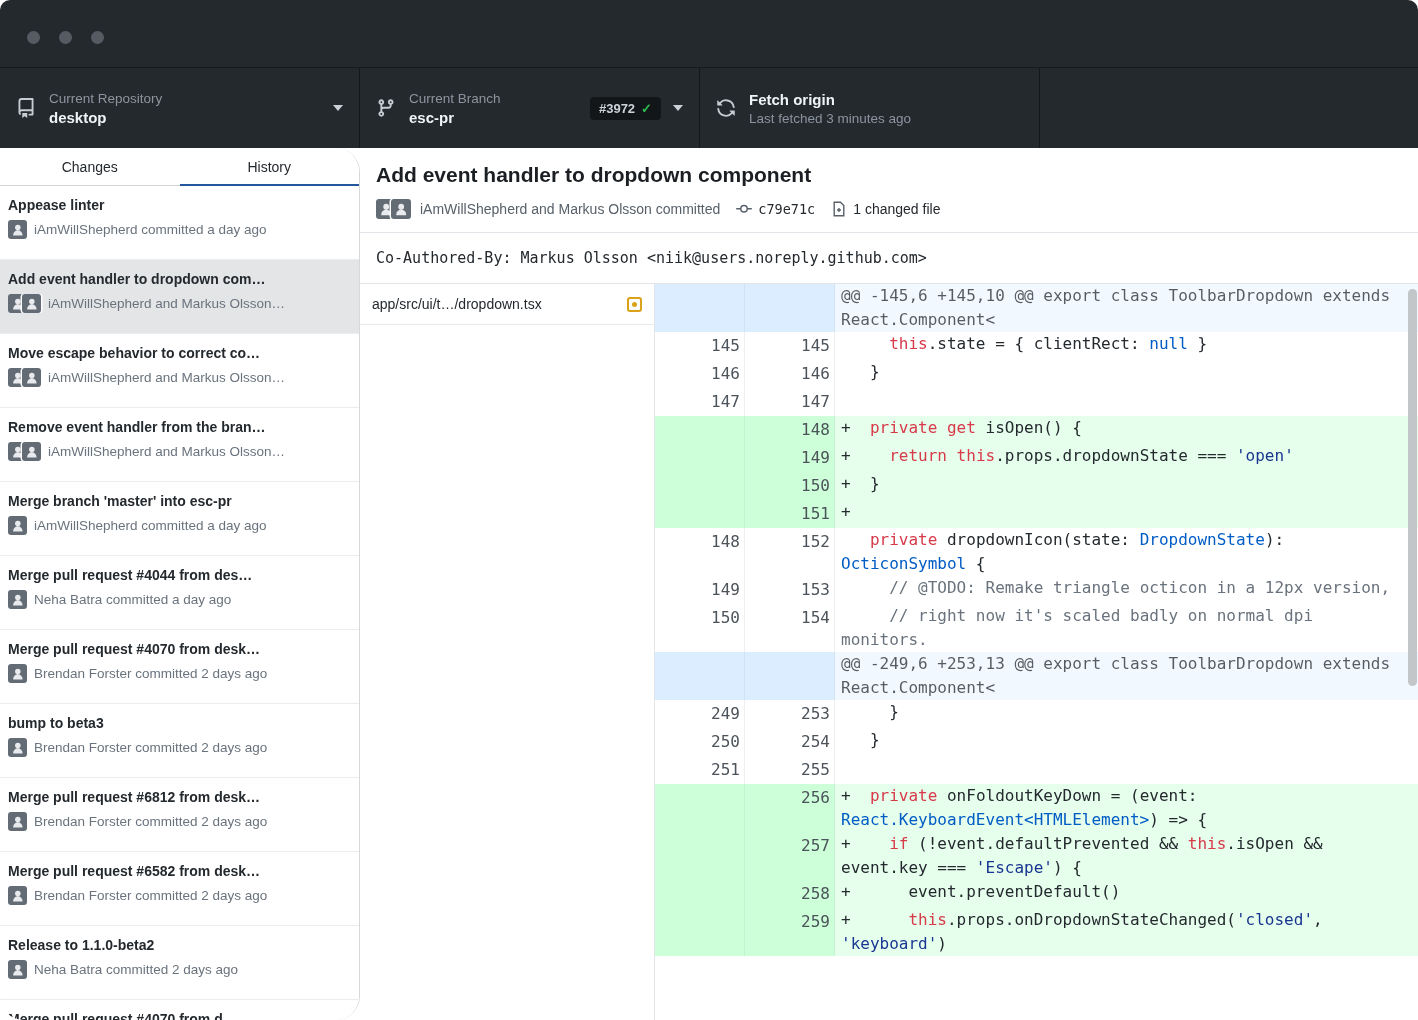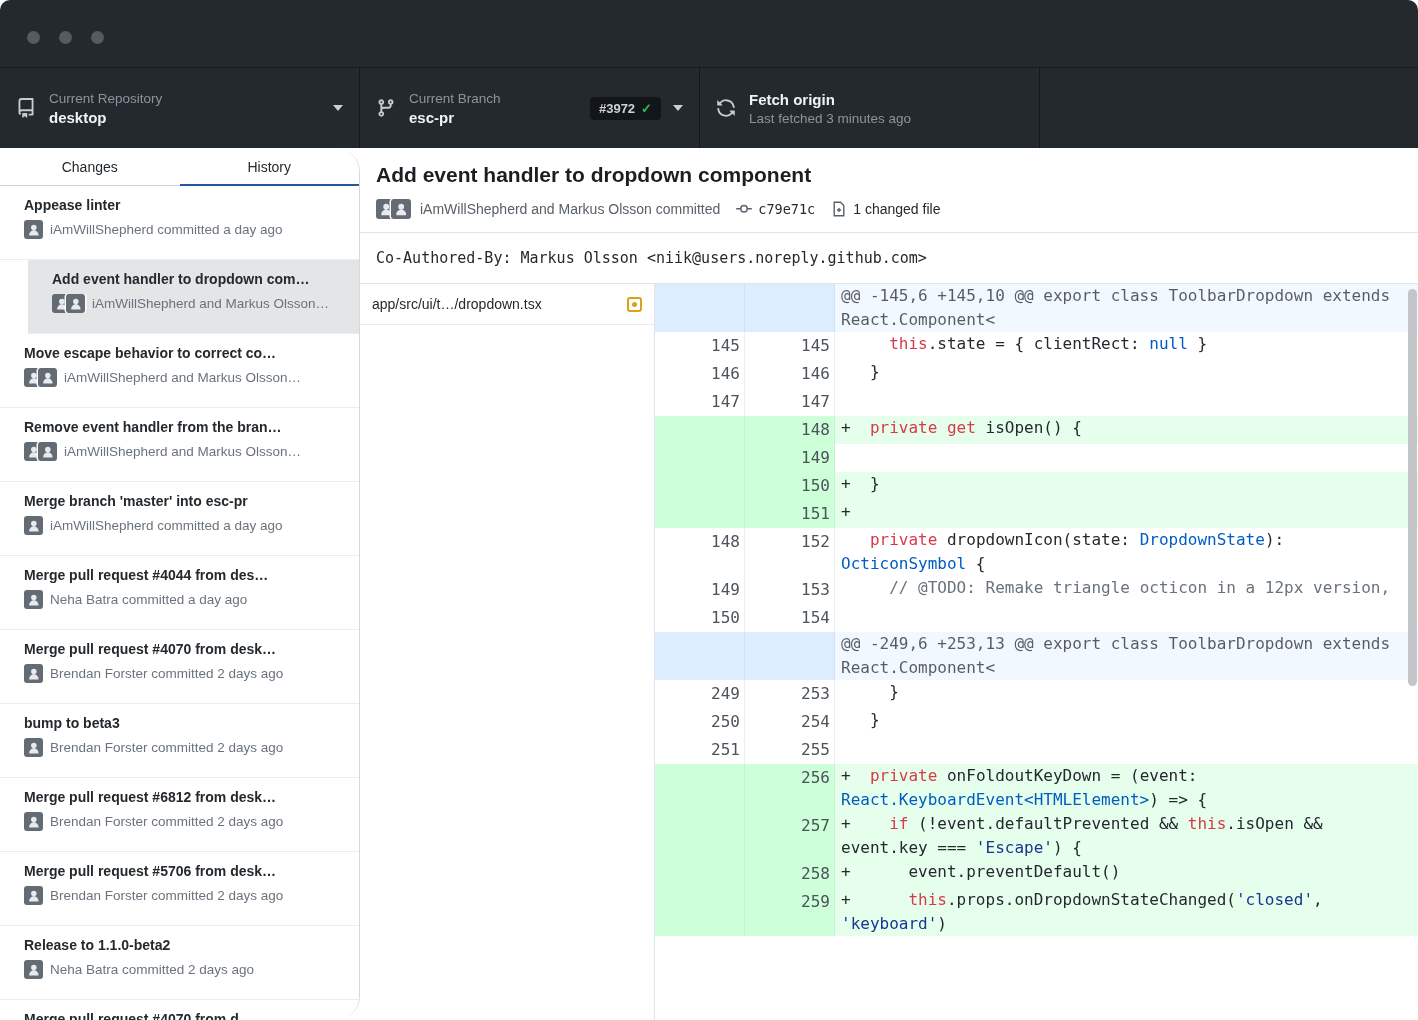--- a/index.html
+++ b/index.html
@@ -43,22 +43,22 @@
 
   
   .sidebar { width:360px; min-width:360px; border-right:1px solid #d6d8db;
              display:flex; flex-direction:column; overflow:hidden; background:#fff;border-radius:24px; }
   .tabs { height:38px; min-height:38px; display:flex; border-bottom:1px solid #d1d5da; }
   .tab { flex:1; display:flex; align-items:center; justify-content:center;
          font-size:14px; color:#24292e; position:relative; cursor:pointer; background:#fff; }
   .tab.active::after { content:''; position:absolute; left:0; right:0; bottom:-1px;
                        height:2px; background:#24579d; }
   .commit-list { flex:1; overflow:hidden; }
-  .commit-row { height:74px; padding:11px 24px 0; border-bottom:1px solid #ececee; background:#fff; }
-  .commit-row.selected { background:#e4e5e7;margin-left:28px; }
+  .commit-row { height:74px; padding:11px 8px 0; border-bottom:1px solid #ececee; background:#fff; }
+  .commit-row.selected { background:#e4e5e7; }
   .commit-title { font-size:14px; font-weight:700; color:#24292e;
                   white-space:nowrap; overflow:hidden; }
   .commit-meta { margin-top:7px; display:flex; align-items:center; gap:7px;
                  font-size:13.5px; color:#6a737d; white-space:nowrap; overflow:hidden; }
   .avatars { display:flex; flex:0 0 auto; }
   .avatar { width:19px; height:19px; border-radius:3px; background:#636b74;
             display:flex; align-items:center; justify-content:center; overflow:hidden; flex:0 0 auto; }
   .avatar svg { width:72%; height:72%; display:block; }
   .avatars .avatar + .avatar { margin-left:-5px; box-shadow:0 0 0 1.5px #fff; }
 
@@ -300,21 +300,21 @@
                 <span class="avatar">
                   <svg viewBox="0 0 16 16" xmlns="http://www.w3.org/2000/svg">
                     <path fill="#e8eaed" d="M8 8.5a3.25 3.25 0 1 0 0-6.5 3.25 3.25 0 0 0 0 6.5ZM2.5 14a5.5 5.5 0 0 1 11 0v.6h-11V14Z"></path>
                   </svg>
                 </span>
               </span>
               <span class="commit-meta-text">Brendan Forster committed 2 days ago</span>
             </div>
           </div>
           <div class="commit-row">
-            <div class="commit-title">Merge pull request #5706 from desk…</div>
+            <div class="commit-title">Merge pull request #6582 from desk…</div>
             <div class="commit-meta">
               <span class="avatars">
                 <span class="avatar">
                   <svg viewBox="0 0 16 16" xmlns="http://www.w3.org/2000/svg">
                     <path fill="#e8eaed" d="M8 8.5a3.25 3.25 0 1 0 0-6.5 3.25 3.25 0 0 0 0 6.5ZM2.5 14a5.5 5.5 0 0 1 11 0v.6h-11V14Z"></path>
                   </svg>
                 </span>
               </span>
               <span class="commit-meta-text">Brendan Forster committed 2 days ago</span>
             </div>
@@ -409,20 +409,21 @@
               <div class="code"><span> </span></div>
             </div>
             <div class="diff-row add">
               <div class="gutter"></div>
               <div class="gutter">148</div>
               <div class="code"><span>+  </span><span class="tok-k">private</span><span> </span><span class="tok-k">get</span><span> isOpen() {</span></div>
             </div>
             <div class="diff-row add">
               <div class="gutter"></div>
               <div class="gutter">149</div>
+              <div class="code"><span>+    </span><span class="tok-k">return</span><span> </span><span class="tok-k">this</span><span>.props.dropdownState === </span><span class="tok-s">'open'</span></div>
             </div>
             <div class="diff-row add">
               <div class="gutter"></div>
               <div class="gutter">150</div>
               <div class="code"><span>+  }</span></div>
             </div>
             <div class="diff-row add">
               <div class="gutter"></div>
               <div class="gutter">151</div>
               <div class="code"><span>+</span></div>
@@ -433,20 +434,21 @@
               <div class="code"><span>   </span><span class="tok-k">private</span><span> dropdownIcon(state: </span><span class="tok-t">DropdownState</span><span>): </span><span class="tok-t">OcticonSymbol</span><span> {</span></div>
             </div>
             <div class="diff-row ctx">
               <div class="gutter">149</div>
               <div class="gutter">153</div>
               <div class="code"><span>     </span><span class="tok-c">// @TODO: Remake triangle octicon in a 12px version,</span></div>
             </div>
             <div class="diff-row ctx">
               <div class="gutter">150</div>
               <div class="gutter">154</div>
+              <div class="code"><span>     </span><span class="tok-c">// right now it's scaled badly on normal dpi monitors.</span></div>
             </div>
             <div class="diff-row hunk">
               <div class="gutter"></div>
               <div class="gutter"></div>
               <div class="code"><span class="tok-h">@@ -249,6 +253,13 @@ export class ToolbarDropdown extends React.Component&lt;</span></div>
             </div>
             <div class="diff-row ctx">
               <div class="gutter">249</div>
               <div class="gutter">253</div>
               <div class="code"><span>     }</span></div>

